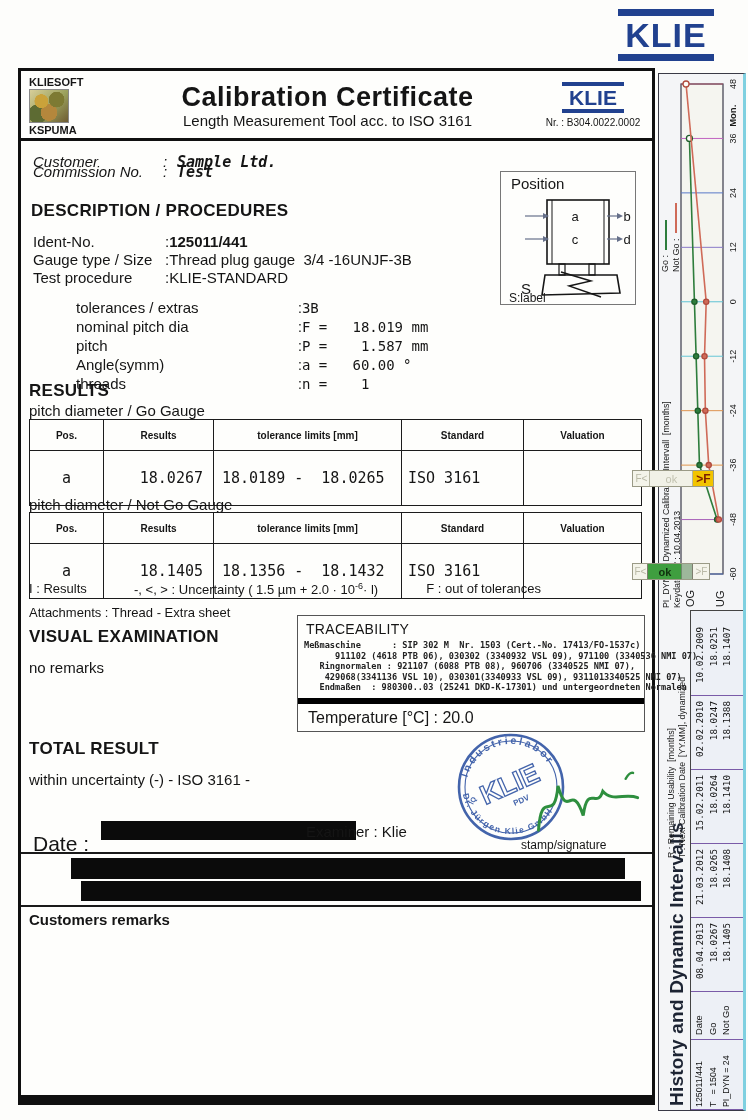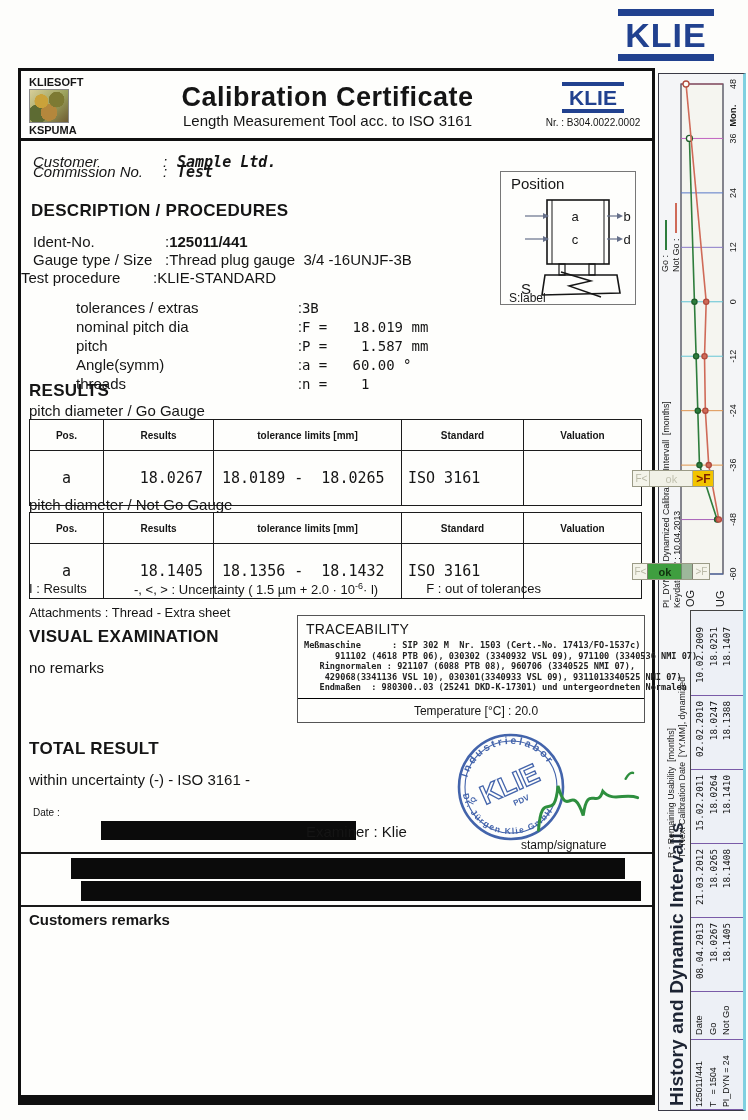--- a/index.html
+++ b/index.html
@@ -67,21 +67,21 @@
   .vseg.fail { color:#7c1d00; background:#f2c400; font-weight:800; font-size:12px; }
   .vseg.okgreen { color:#10300f; background:#3f9e3f; font-weight:800; font-size:11px; border-left:1px solid #7d7d6d; }
   .vseg.midgrey { background:#9db79b; border-left:1px solid #6f8a6d; border-right:1px solid #7d7d6d; }
 
   .notes { display:flex; font-size:13px; }
   sup { font-size:9px; }
 
   .tracebox { border:1px solid #555; background:#fefefc; width:348px; }
   .tracebox .tb-title { font-size:14px; padding:5px 0 3px 8px; letter-spacing:.3px; }
   .tracebox .tb-line { font-size:8.6px; font-weight:bold; line-height:10.6px; padding-left:6px; color:#222; }
-  .tracebox .tb-temp { border-top:1px solid #000000; margin-top:5px; font-size:12px; padding:5px 0 4px 10px;text-align:center; }
+  .tracebox .tb-temp { border-top:6px solid #000000; margin-top:5px; font-size:16px; padding:5px 0 4px 10px; }
 
   .redact { background:#0b0b0b; }
 
   .divline { position:absolute; left:0; width:100%; border-top:2px solid #1a1a1a; }
 
   
   .watermark { position:absolute; left:18px; top:350px; font-size:440px; font-weight:800; line-height:440px;
     letter-spacing:-6px; color:transparent; -webkit-text-stroke:3px rgba(150,170,215,.38);
     transform:scaleX(.52); transform-origin:left top; z-index:5; pointer-events:none; }
   .toplayer { position:relative; z-index:10; }
@@ -192,21 +192,21 @@
       <div class="abs drow" style="left:12px; top:162px;">
         <span class="l">Ident-No.</span>
         <span class="c">:</span>
         <span class="bold">125011/441</span>
       </div>
       <div class="abs drow" style="left:12px; top:180px;">
         <span class="l">Gauge type / Size</span>
         <span class="c">:</span>
         <span style="white-space:pre;">Thread plug gauge  3/4 -16UNJF-3B</span>
       </div>
-      <div class="abs drow" style="left:0; top:198px;">
+      <div class="abs drow" style="left:12px; top:198px;">
         <span class="l">Test procedure</span>
         <span class="c">:</span>
         <span>KLIE-STANDARD</span>
       </div>
 
       <div class="abs srow" style="left:55px; top:228px;">
         <span class="l">tolerances / extras</span>
         <span class="c">:</span>
         <span class="mono">3B</span>
       </div>
@@ -335,21 +335,21 @@
             <text x="86" y="85" font-size="8" font-weight="bold" text-anchor="middle" fill="#2a4fa0">PDV</text>
           </g>
           <text x="44" y="84" font-size="7" font-weight="bold" fill="#2a4fa0" transform="rotate(-62 44 84)">IQ</text>
         </g>
         <g transform="translate(98,38) rotate(-6)">
           <path d="M4,72 C12,28 20,70 28,30 C34,66 42,26 50,62 C58,30 64,58 72,40 C80,52 94,44 106,50" fill="none" stroke="#2e8f3e" stroke-width="3" stroke-linecap="round"></path>
           <path d="M96,30 C99,26 102,24 104,25" fill="none" stroke="#2e8f3e" stroke-width="2.4" stroke-linecap="round"></path>
         </g>
       </svg>
 
-      <div class="abs" style="left:12px; top:736px; font-size:10px;">Date :</div>
+      <div class="abs" style="left:12px; top:761px; font-size:21px;">Date :</div>
       <div class="abs redact" style="left:80px; top:750px; width:255px; height:19px;"></div>
       <div class="abs" style="left:285px; top:752px; font-size:15px;">Examiner : Klie</div>
       <div class="abs" style="left:500px; top:767px; font-size:12px;">stamp/signature</div>
 
       <div class="divline" style="top:781px;"></div>
       <div class="abs redact" style="left:50px; top:787px; width:554px; height:21px;"></div>
       <div class="abs redact" style="left:60px; top:810px; width:560px; height:20px;"></div>
       <div class="divline" style="top:834px;"></div>
 
       <div class="abs" style="left:8px; top:840px; font-size:15px; font-weight:800;">Customers remarks</div>

